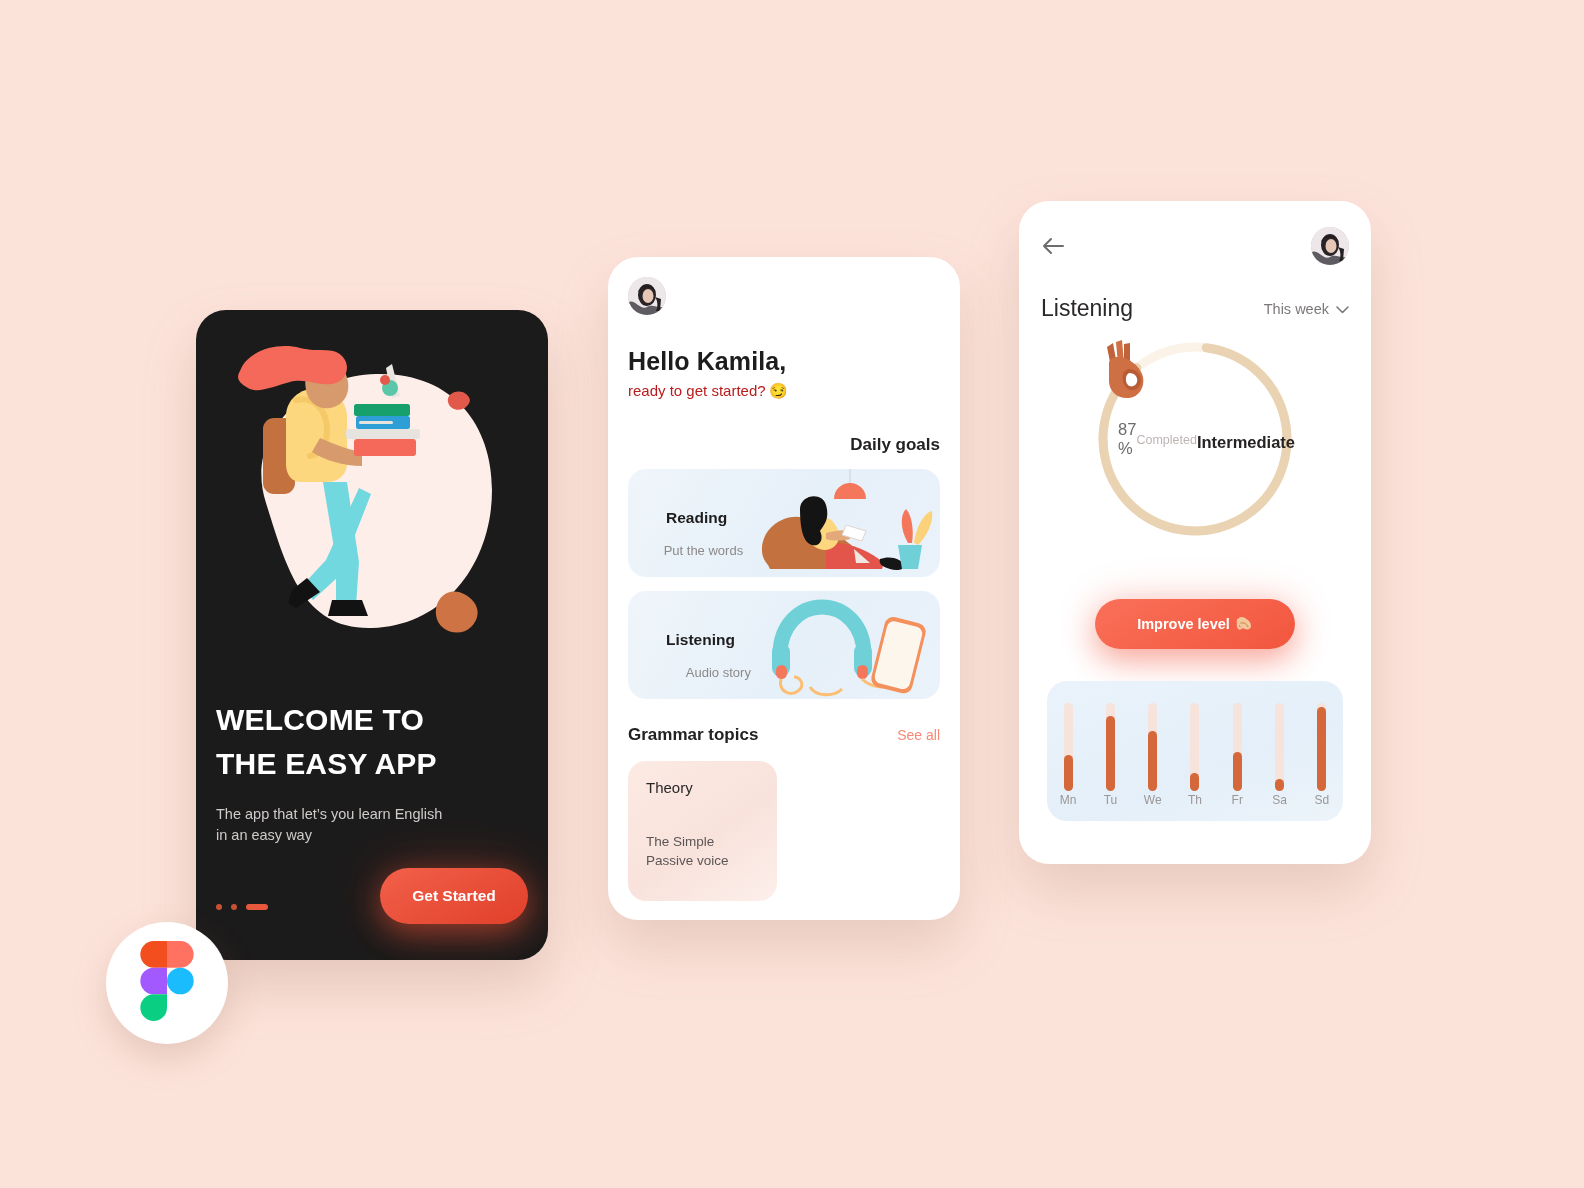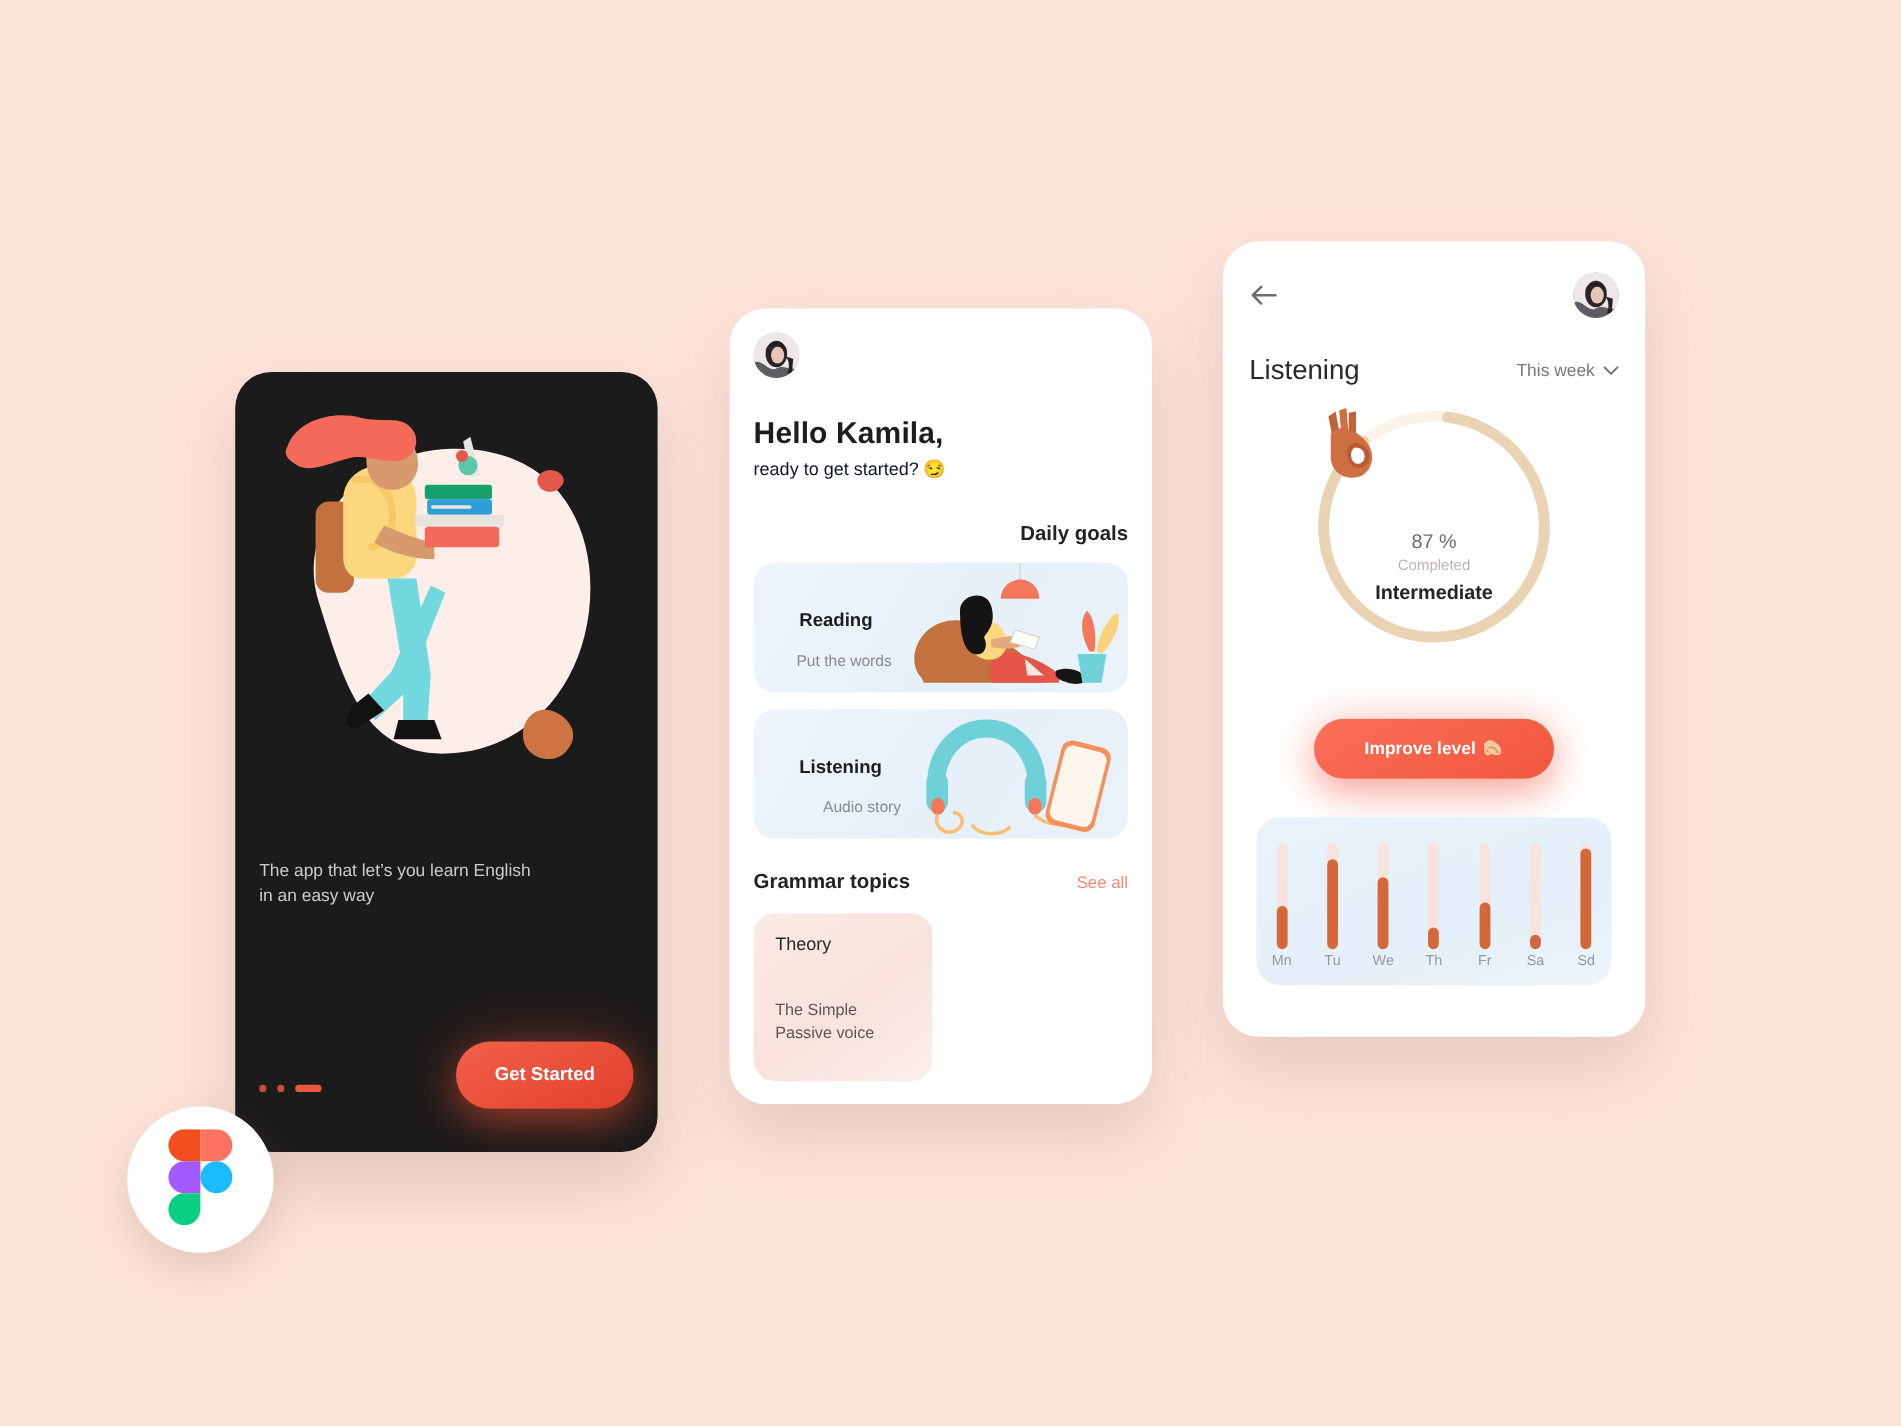--- a/index.html
+++ b/index.html
@@ -49,21 +49,21 @@
     overflow:hidden;
   }
   .avatar{
     width:38px;height:38px;border-radius:50%;overflow:hidden;flex:none;
     background:#C9C3C6;position:relative;
   }
   .avatar svg{display:block;width:100%;height:100%;}
   .p2-top{position:absolute;left:20px;top:20px;}
   .greet{position:absolute;left:20px;top:90px;width:312px;}
   .greet-h{font-size:25px;font-weight:700;color:#1E1D1D;margin:0;letter-spacing:.1px;}
-  .greet-s{font-size:15px;color:#0f172a;margin:6px 0 0 0;font-weight:400;}
+  .greet-s{font-size:15px;color:#b91c1c;margin:6px 0 0 0;font-weight:400;}
   .sec-title{font-size:17px;font-weight:600;color:#232121;margin:0;}
   .p2-daily{position:absolute;left:20px;top:178px;width:312px;text-align:right;}
   .goal-card{
     position:relative;width:312px;height:108px;border-radius:18px;
     background:linear-gradient(120deg,#EFF5FA 0%,#E6F0F9 55%,#EAF2FA 100%);
     margin-top:14px;overflow:hidden;cursor:pointer;
   }
   .goal-txt{position:absolute;left:22px;top:24px;}
   .goal-h{font-size:15.5px;font-weight:700;color:#1E1D1D;margin:16px;}
   .goal-s{font-size:13px;color:#8D8A8A;margin:5px 0 0 0;}
@@ -91,21 +91,21 @@
   .p3-nav{position:absolute;left:22px;right:22px;top:26px;height:40px;}
   .back-btn{position:absolute;left:0;top:6px;width:30px;height:26px;cursor:pointer;}
   .p3-av{position:absolute;right:0;top:0;}
   .p3-head{position:absolute;left:22px;right:22px;top:94px;display:flex;align-items:center;justify-content:space-between;}
   .p3-title{font-size:23px;font-weight:500;color:#2B2828;margin:0;}
   .week-sel{display:flex;align-items:center;gap:7px;font-size:14.5px;color:#7C7878;cursor:pointer;}
   .ring-wrap{position:absolute;left:76px;top:138px;width:200px;height:200px;}
   .ring-wrap svg{position:absolute;left:0;top:0;}
   .ring-inner{
     position:absolute;left:0;top:0;width:200px;height:200px;
-    display:flex;flex-direction:column;align-items:center;justify-content:center;
+    display:flex;flex-direction:row;align-items:center;justify-content:center;
   }
   .hand{width:60px;height:62px;margin-bottom:6px;}
   .pct{font-size:16.5px;color:#6E6A6A;font-weight:400;margin:0;}
   .pct-sub{font-size:12.5px;color:#BCB6B3;margin:2px 0 0 0;}
   .level{font-size:16.5px;font-weight:700;color:#262323;margin:7px 0 0 0;}
   .btn-improve{
     position:absolute;left:76px;top:398px;width:200px;height:50px;border:0;
     border-radius:25px;cursor:pointer;font-family:inherit;
     background:linear-gradient(150deg,#FA7059 0%,#F2563E 100%);
     color:#fff;font-size:14.5px;font-weight:600;
@@ -177,20 +177,24 @@
         <path d="M196 26 L204 58 L196 60 L190 30 Z" fill="#E9E6E2"></path>
         <circle cx="194" cy="50" r="8" fill="#5CC6A8"></circle>
         <circle cx="189" cy="42" r="5" fill="#E2594C"></circle>
 
         <path d="M127 144 L151 144 L163 224 L160 268 L140 268 L140 222 Z" fill="#72D8E0"></path>
         <path d="M136 262 L166 262 L172 278 L132 278 Z" fill="#121212"></path>
       </svg>
     </div>
 
     <div class="p1-texts">
+      <h1 class="p1-h1">
+        <span>WELCOME TO</span><br>
+        <span>THE EASY APP</span>
+      </h1>
       <p class="p1-sub">
         <span>The app that let’s you learn English</span><br>
         <span> in an easy way</span>
       </p>
     </div>
 
     <div class="p1-bottom">
       <div class="dots">
         <span class="dot"></span>
         <span class="dot"></span>

